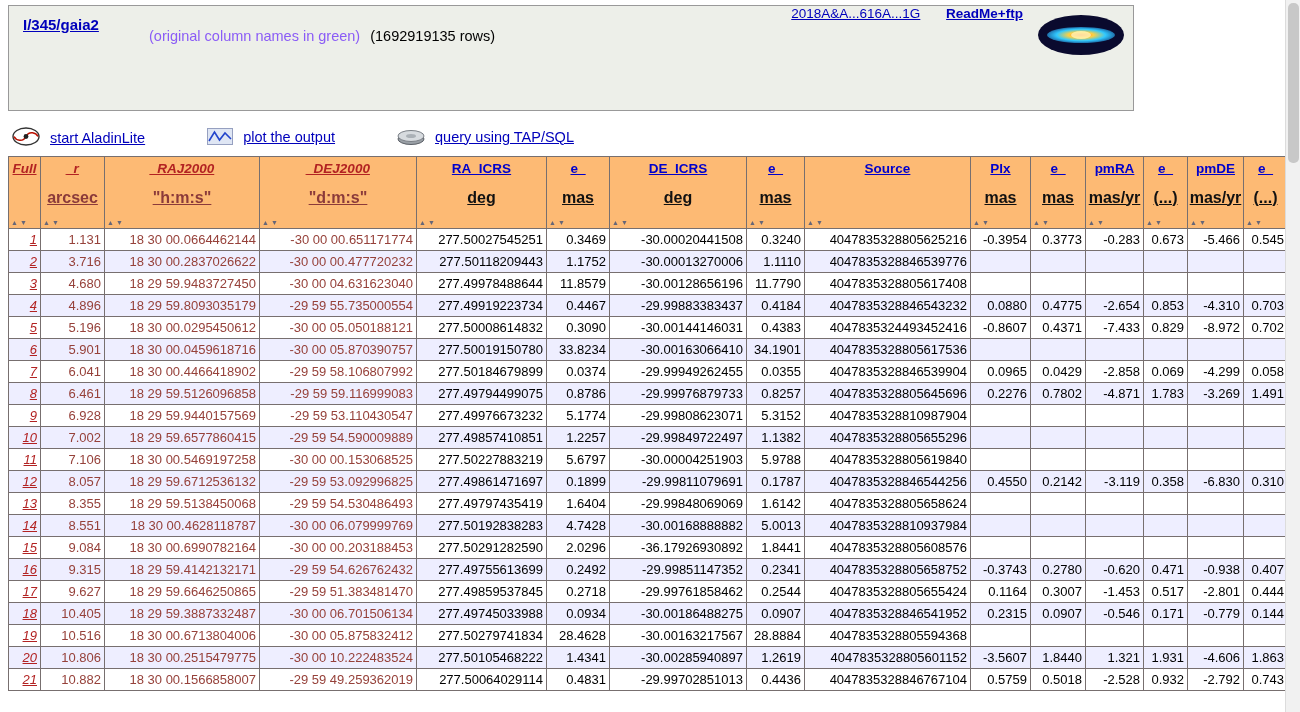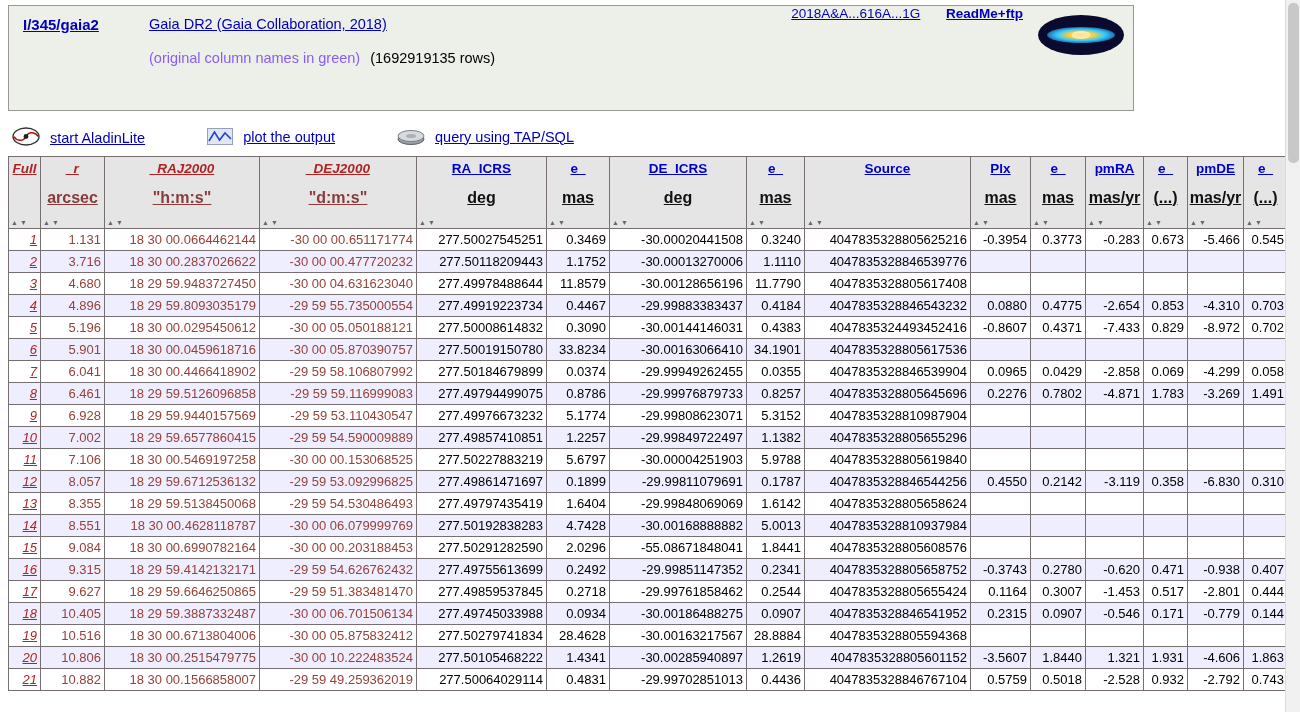--- a/index.html
+++ b/index.html
@@ -42,21 +42,21 @@
 
   
   table.result{
     border-collapse:collapse; table-layout:fixed; width:1279px;
     margin:4px 0 0 8px; font-size:13px;
   }
   .result th,.result td{
     border:1px solid #776f6f; padding:0 3px;
     white-space:nowrap; overflow:hidden;
   }
-  .result thead th{ background:#e5e5e5; height:72px; vertical-align:top; padding:4px 2px 2px; }
+  .result thead th{ background:#fdba74; height:72px; vertical-align:top; padding:4px 2px 2px; }
   .th-inner{ display:flex; flex-direction:column; justify-content:space-between; align-items:center; height:100%; }
   .colname{ font-weight:bold; font-size:13.5px; }
   .colname.blue{ color:#0000cc; }
   .colname.red{ color:#b22222; font-style:italic; }
   .unit{ font-size:16px; color:#111; }
   .unit.redu{ color:#8b3a3a; }
   .unit.nounit{ text-decoration:none; visibility:hidden; }
   .sort{ font-size:7px; color:#667; align-self:flex-start; letter-spacing:2px; cursor:pointer; }
   .result td{ height:22px; text-align:right; background:#fff; }
   .result tbody tr:nth-child(even) td{ background:#eeeeff; }
@@ -73,23 +73,20 @@
     background:#c8c8c8; border-radius:5px;
   }
 </style>
 </head>
 <body>
 
 <div class="meta-box">
   <a class="cat-id">I/345/gaia2</a>
 
   <div class="meta-main">
-    <div class="meta-title">
-      <a>Gaia DR2 (Gaia Collaboration, 2018)</a>
-    </div>
     <div class="meta-note">
       <span class="green">(original column names in green)</span>
       <span class="rows-note">(1692919135 rows)</span>
     </div>
   </div>
 
   <div class="meta-right">
     <a>2018A&amp;A...616A...1G</a>
     <a class="readme">ReadMe+ftp</a>
   </div>
@@ -510,21 +507,21 @@
         <td></td>
         <td></td>
       </tr>
       <tr>
         <td class="computed"><a class="rownum">15</a></td>
         <td class="computed">9.084</td>
         <td class="computed">18 30 00.6990782164</td>
         <td class="computed">-30 00 00.203188453</td>
         <td>277.50291282590</td>
         <td>2.0296</td>
-        <td>-55.08671848041</td>
+        <td>-36.17926930892</td>
         <td>1.8441</td>
         <td>4047835328805608576</td>
         <td></td>
         <td></td>
         <td></td>
         <td></td>
         <td></td>
         <td></td>
       </tr>
       <tr>

